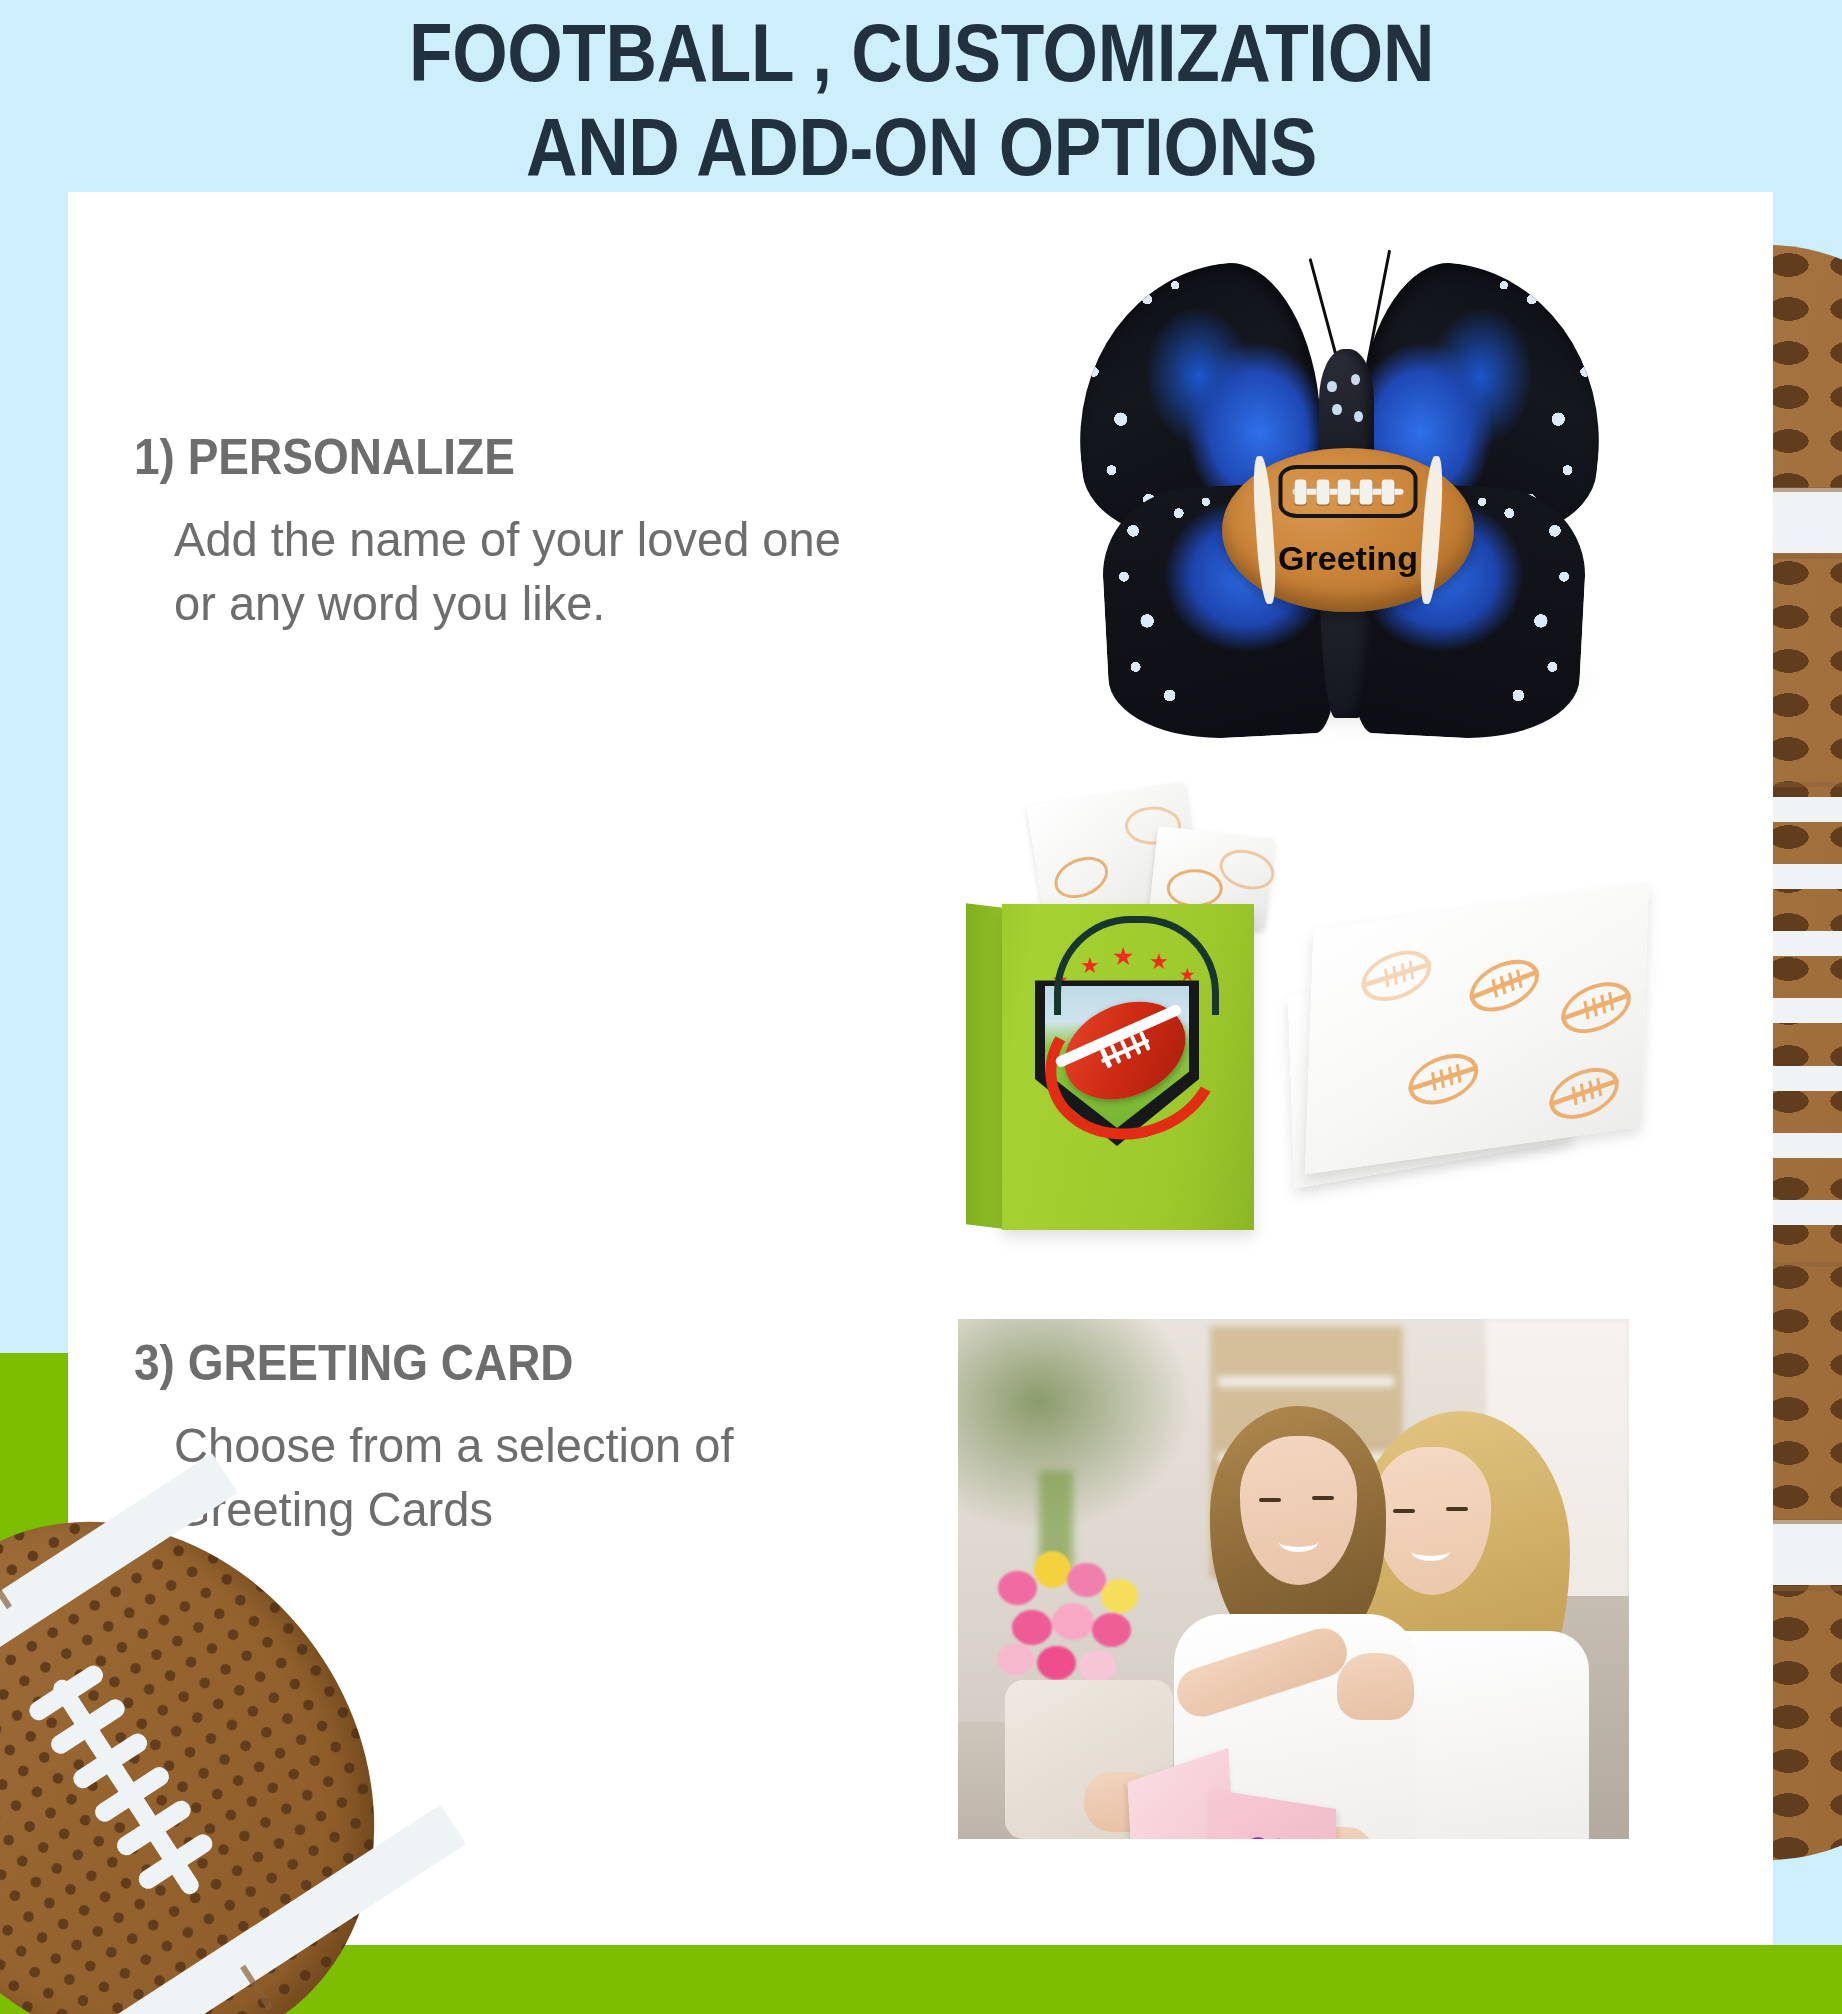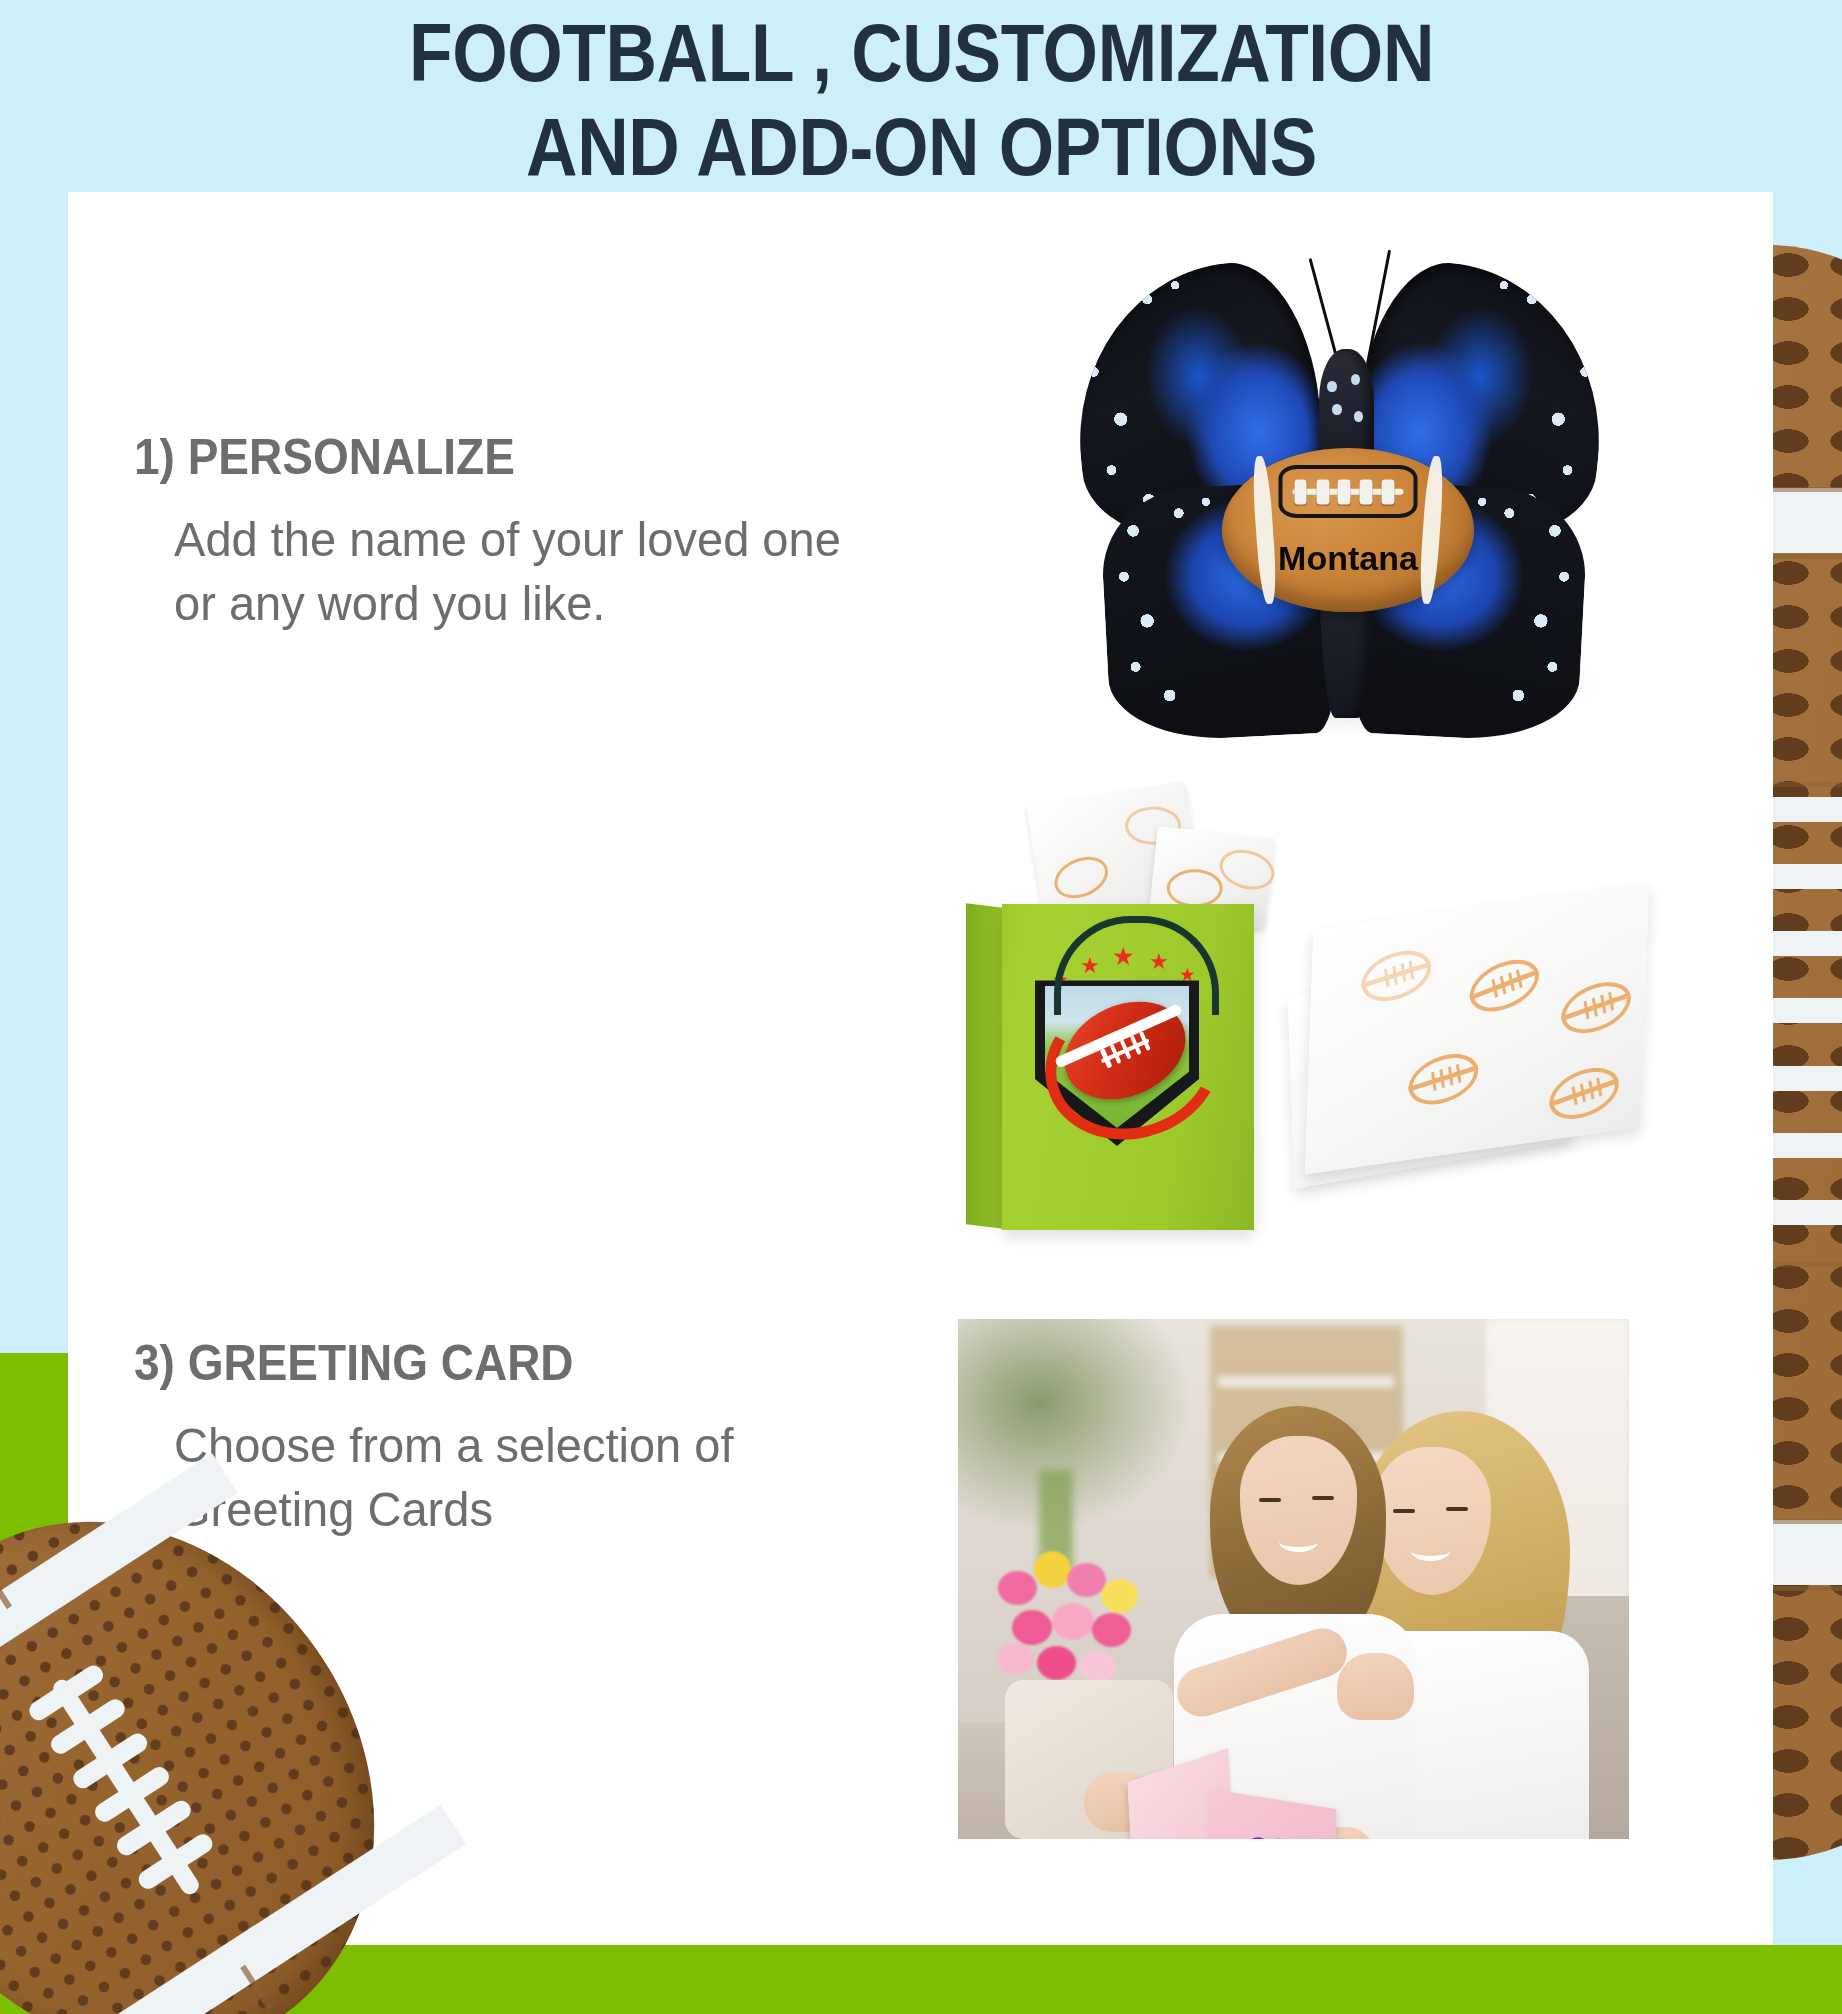--- a/index.html
+++ b/index.html
@@ -399,21 +399,21 @@
     <div class="stripe l"></div>
     <div class="stripe r"></div>
     <div class="lace-panel">
       <div class="lacebar"></div>
       <div class="lace" style="left:11.7px"></div>
       <div class="lace" style="left:34px"></div>
       <div class="lace" style="left:55px"></div>
       <div class="lace" style="left:77px"></div>
       <div class="lace" style="left:99px"></div>
     </div>
-    <div class="bfly-name">Montana</div>
+    <div class="bfly-name">Greeting</div>
   </div>
 </div>
 
 <div class="bag-wrap">
 
   <div class="tissue-in tissue-a">
     <div class="tis-ball" style="left:15px;top:60px;transform:rotate(-14deg)"></div>
     <div class="tis-ball" style="left:94px;top:20px;transform:rotate(8deg);opacity:.5"></div>
   </div>
   <div class="tissue-in tissue-b">

